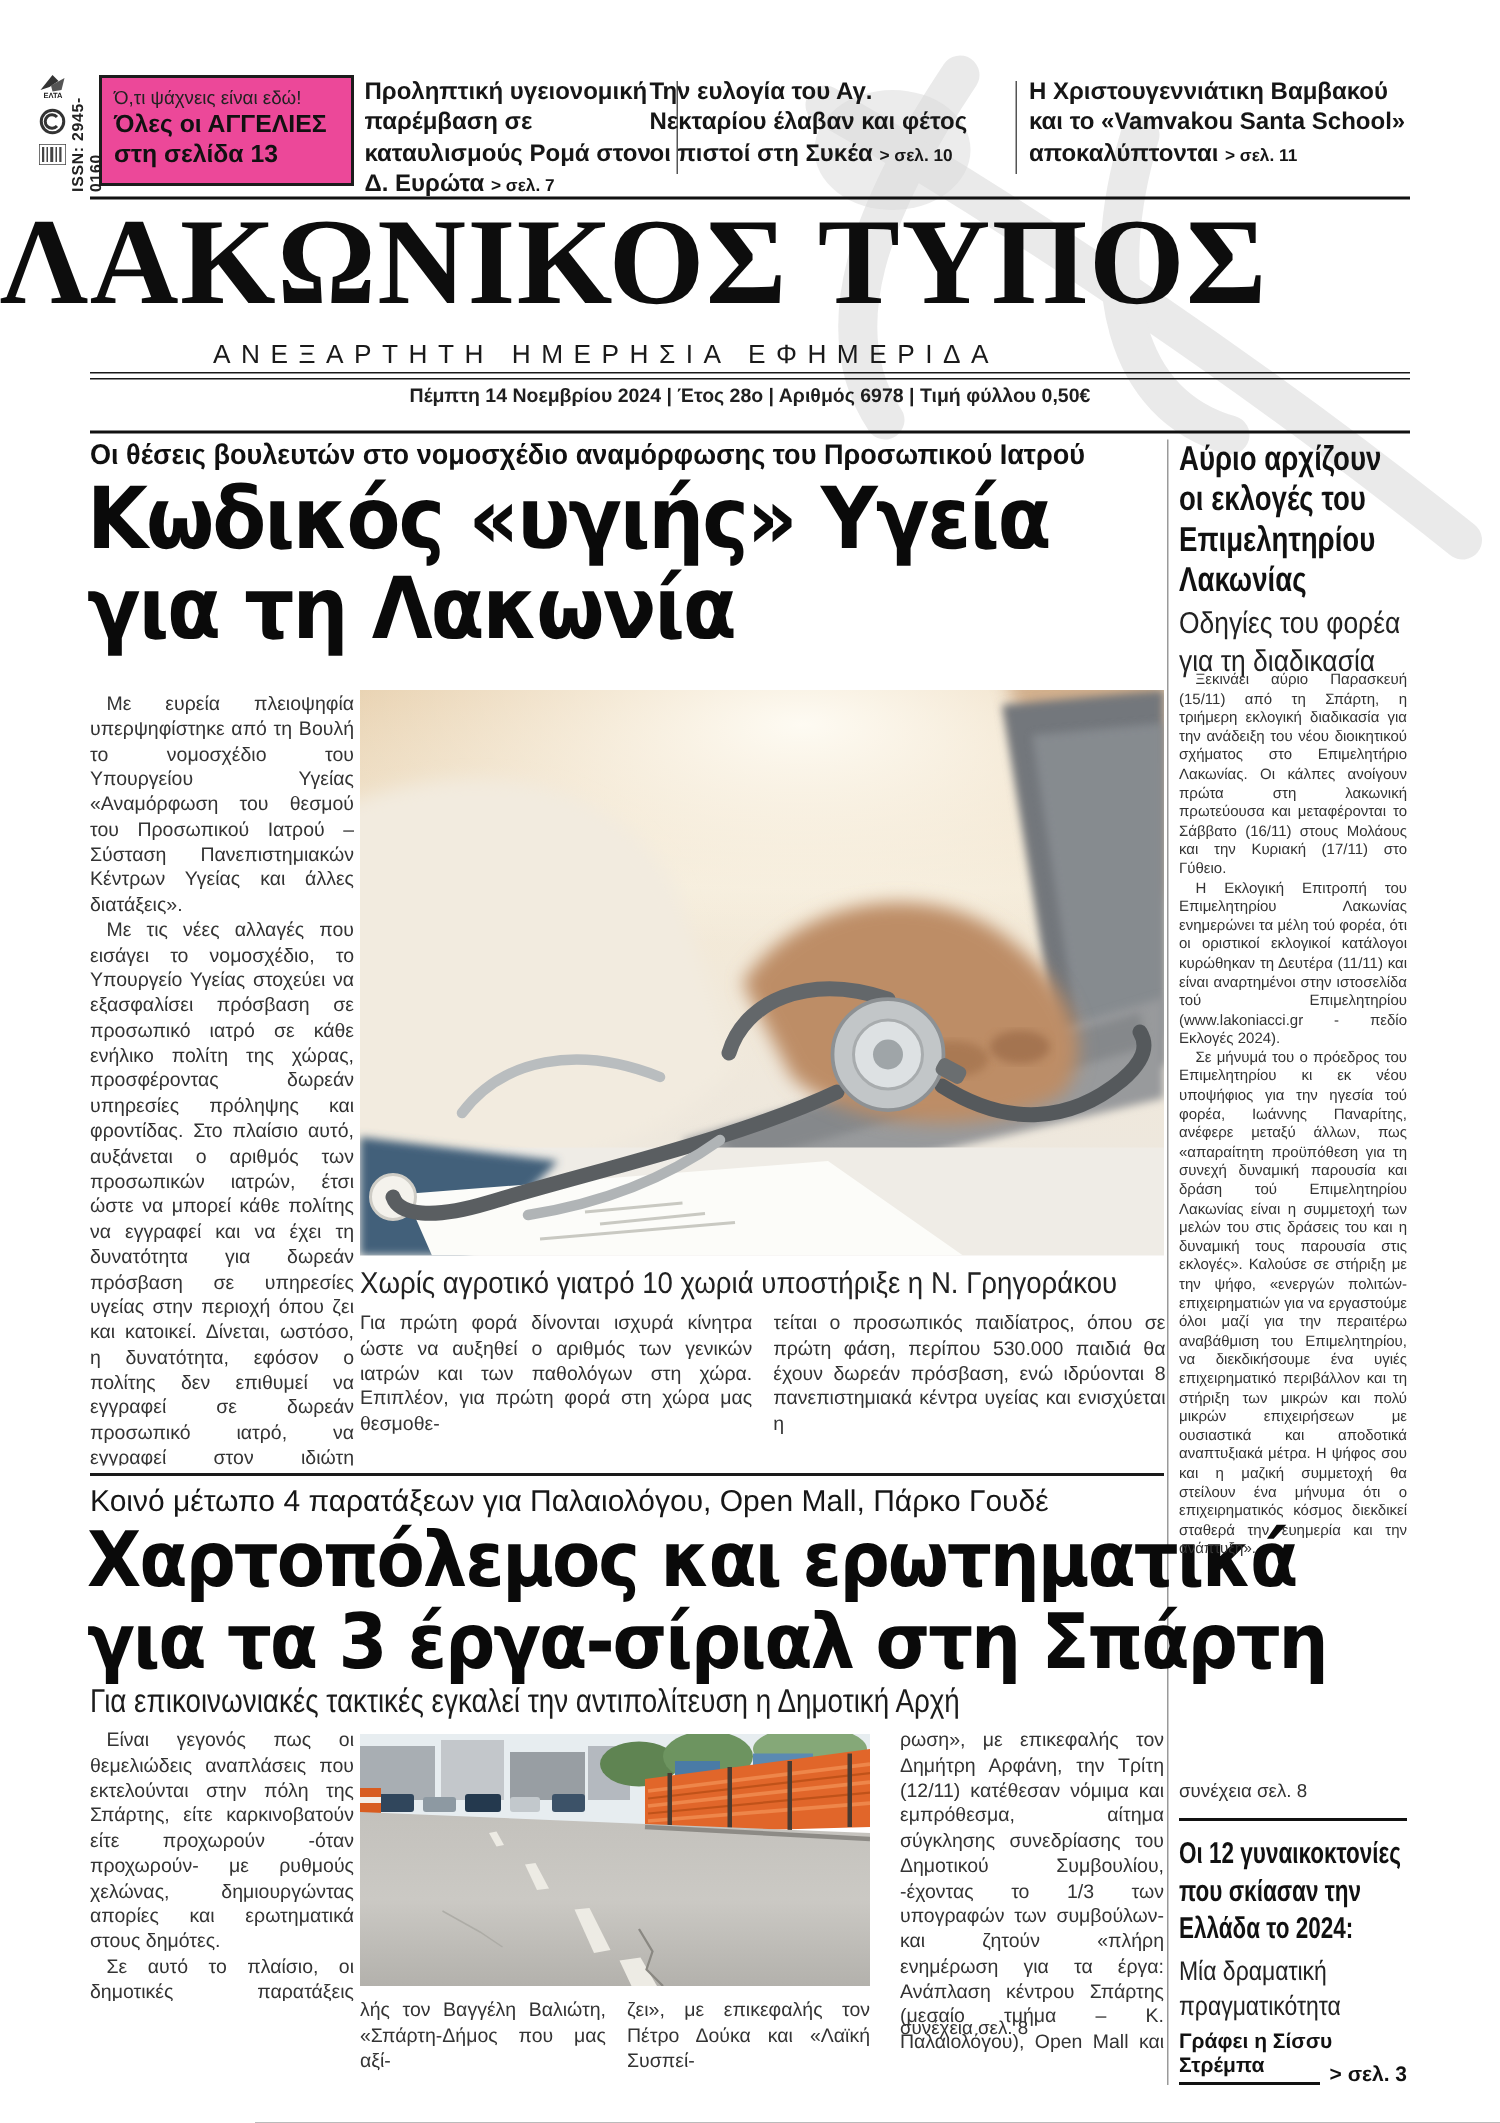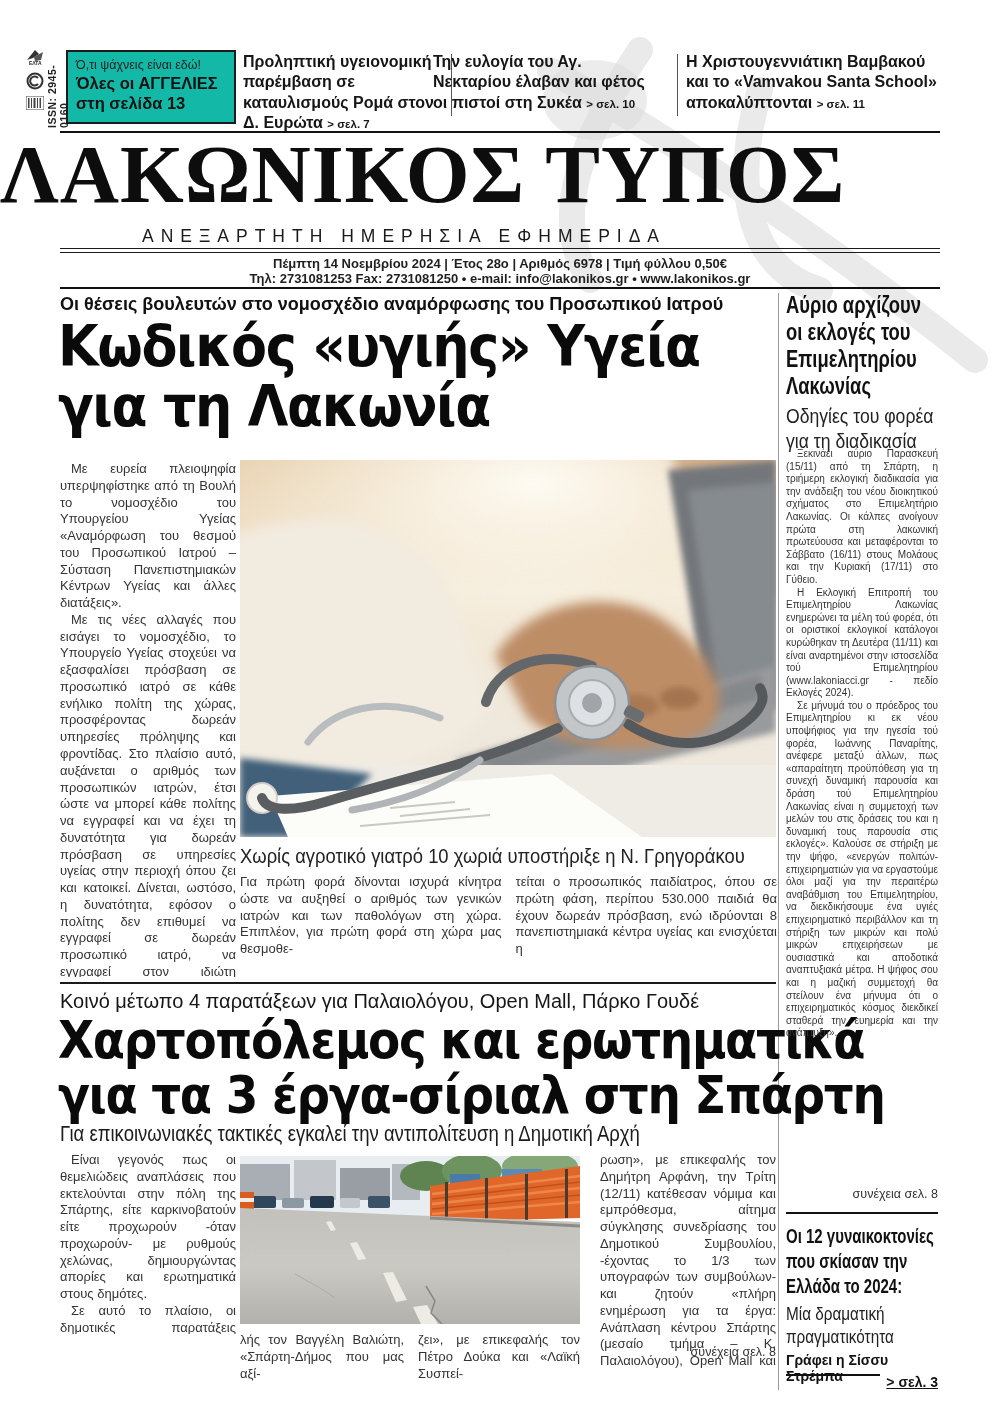--- a/index.html
+++ b/index.html
@@ -4,21 +4,21 @@
 <style>
   html,body{margin:0;padding:0;background:#888;}
   .page{position:relative;width:1000px;height:1415px;margin:0 auto;background:#fff;overflow:hidden;
         font-family:"Liberation Sans","DejaVu Sans",sans-serif;color:#111;}
   .abs{position:absolute;}
   .cx{transform-origin:0 0;display:block;}
   
   .logos{left:24px;top:48px;width:22px;display:flex;flex-direction:column;gap:6px;align-items:center;}
   .issn{left:46px;top:46px;height:82px;writing-mode:vertical-rl;transform:rotate(180deg);
         font-size:10.5px;font-weight:bold;color:#222;letter-spacing:.5px;}
-  .adsbox{left:66px;top:50px;width:150px;height:58px;border:2px solid #1c1c1c;padding:6px 8px;background:#14b8a6;}
+  .adsbox{left:66px;top:50px;width:150px;height:58px;border:2px solid #1c1c1c;padding:6px 8px;background:#ec4899;}
   .adsbox .l1{font-size:12.5px;color:#222;margin-bottom:2px;}
   .adsbox .l2,.adsbox .l3{font-size:16.5px;font-weight:bold;line-height:1.2;}
   .teaser{top:52px;font-size:16px;font-weight:bold;line-height:1.28;color:#161616;}
   .teaser .pref{font-size:11.5px;font-weight:bold;white-space:nowrap;}
   .t1{left:243px;width:202px;} .t2{left:433px;width:212px;} .t3{left:686px;width:258px;}
   .tdiv{top:54px;width:1px;height:62px;background:#555;}
   .d1{left:451px;} .d2{left:677px;}
   
   .rule{background:#111;}
   .ruletop{left:60px;top:131px;width:880px;height:2px;}
@@ -39,42 +39,42 @@
   .headline{font-weight:800;letter-spacing:-1.5px;color:#0a0a0a;white-space:nowrap;
             font-family:"DejaVu Sans","Liberation Sans",sans-serif;transform:scaleX(.92);}
   .h1a{left:58px;top:317px;font-size:57px;line-height:1.05;}
   .body{font-size:13px;line-height:1.29;text-align:justify;color:#333;overflow:hidden;}
   .body p{margin:0;text-indent:11px;}
   .leadcol{left:60px;top:461px;width:176px;height:516px;}
   .photo1{left:240px;top:460px;width:536px;height:377px;}
   .caption1{left:240px;top:845px;width:583px;font-size:20px;color:#222;transform:scaleX(.92);white-space:nowrap;}
   .subcols{left:240px;top:874px;width:537px;height:106px;display:flex;gap:14px;}
   .subcols>div{flex:1;font-size:13px;line-height:1.29;text-align:justify;color:#333;overflow:hidden;}
-  .cont{text-align:right;font-size:12.5px;color:#333;}
+  .cont{text-align:left;font-size:12.5px;color:#333;}
   .rulemid{left:60px;top:982px;width:716px;height:2px;background:#1a1a1a;}
   
   .kicker2{left:60px;top:990px;width:720px;font-size:20px;font-weight:400;color:#161616;}
   .h2a{left:58px;top:1014px;font-size:51px;line-height:1.07;}
   .subhead2{left:60px;top:1121px;width:760px;font-size:22px;color:#1c1c1c;transform:scaleX(.843);white-space:nowrap;}
   .a2col1{left:60px;top:1152px;width:176px;height:182px;}
   .photo2{left:240px;top:1156px;width:340px;height:168px;}
   .a2colA{left:240px;top:1332px;width:164px;height:54px;}
   .a2colB{left:418px;top:1332px;width:162px;height:54px;}
   .a2col4{left:600px;top:1152px;width:176px;height:216px;}
   .a2cont{left:600px;top:1345px;width:176px;}
   
   .sbtitle{left:786px;top:292px;width:192px;font-size:23px;font-weight:bold;line-height:1.18;transform:scaleX(.8);}
   .sbsub{left:786px;top:404px;width:175px;font-size:20px;line-height:1.25;color:#222;transform:scaleX(.88);}
   .sbbody{left:786px;top:448px;width:152px;height:724px;font-size:10px;line-height:1.26;}
   .sbcont{left:786px;top:1187px;width:152px;}
   .sbrule{left:786px;top:1212px;width:152px;height:2px;background:#111;}
   .fbtitle{left:786px;top:1224px;width:205px;font-size:20px;font-weight:800;line-height:1.25;transform:scaleX(.75);}
   .fbsub{left:786px;top:1303px;width:181px;font-size:18px;line-height:1.28;color:#222;transform:scaleX(.85);}
   .fbby{left:786px;top:1352px;width:152px;font-size:14px;font-weight:bold;}
-  .fbrow{left:786px;top:1374px;width:152px;display:flex;align-items:flex-start;gap:6px;text-decoration:underline;}
+  .fbrow{left:786px;top:1374px;width:152px;display:flex;align-items:flex-end;gap:6px;}
   .fbrow .ln{flex:1;height:2px;background:#111;}
   .fbrow .pg{font-size:14px;font-weight:bold;white-space:nowrap;}
 </style>
 </head>
 <body>
 
 <div class="page">
 
   <svg class="abs wm" width="560" height="380" viewBox="0 0 560 380">
     <g stroke="#d9d9d9" stroke-width="26" fill="none" stroke-linecap="round" opacity="0.55">
@@ -125,21 +125,20 @@
   <div class="abs teaser t3 content">
     <span>Η Χριστουγεννιάτικη Βαμβακού και το «Vamvakou Santa School» αποκαλύπτονται</span>
     <span class="pref">&gt; σελ. 11</span>
   </div>
 
   <div class="abs rule ruletop"></div>
   <div class="abs mast-title content">ΛΑΚΩΝΙΚΟΣ ΤΥΠΟΣ</div>
   <div class="abs mast-sub content">ΑΝΕΞΑΡΤΗΤΗ ΗΜΕΡΗΣΙΑ ΕΦΗΜΕΡΙΔΑ</div>
   <div class="abs dblrule"></div>
   <div class="abs info info1 content">Πέμπτη 14 Νοεμβρίου 2024 | Έτος 28ο | Αριθμός 6978 | Τιμή φύλλου 0,50€</div>
-  <div class="abs info info2 content">Τηλ: 2731081253 Fax: 2731081250 • e-mail: info@lakonikos.gr • www.lakonikos.gr</div>
   <div class="abs rule rulebot"></div>
 
   <div class="abs vdiv"></div>
 
   <div class="abs kicker1 cx content">Οι θέσεις βουλευτών στο νομοσχέδιο αναμόρφωσης του Προσωπικού Ιατρού</div>
   <div class="abs headline h1a cx content">
     <div>Κωδικός «υγιής» Υγεία</div>
     <div>για τη Λακωνία</div>
   </div>
 

